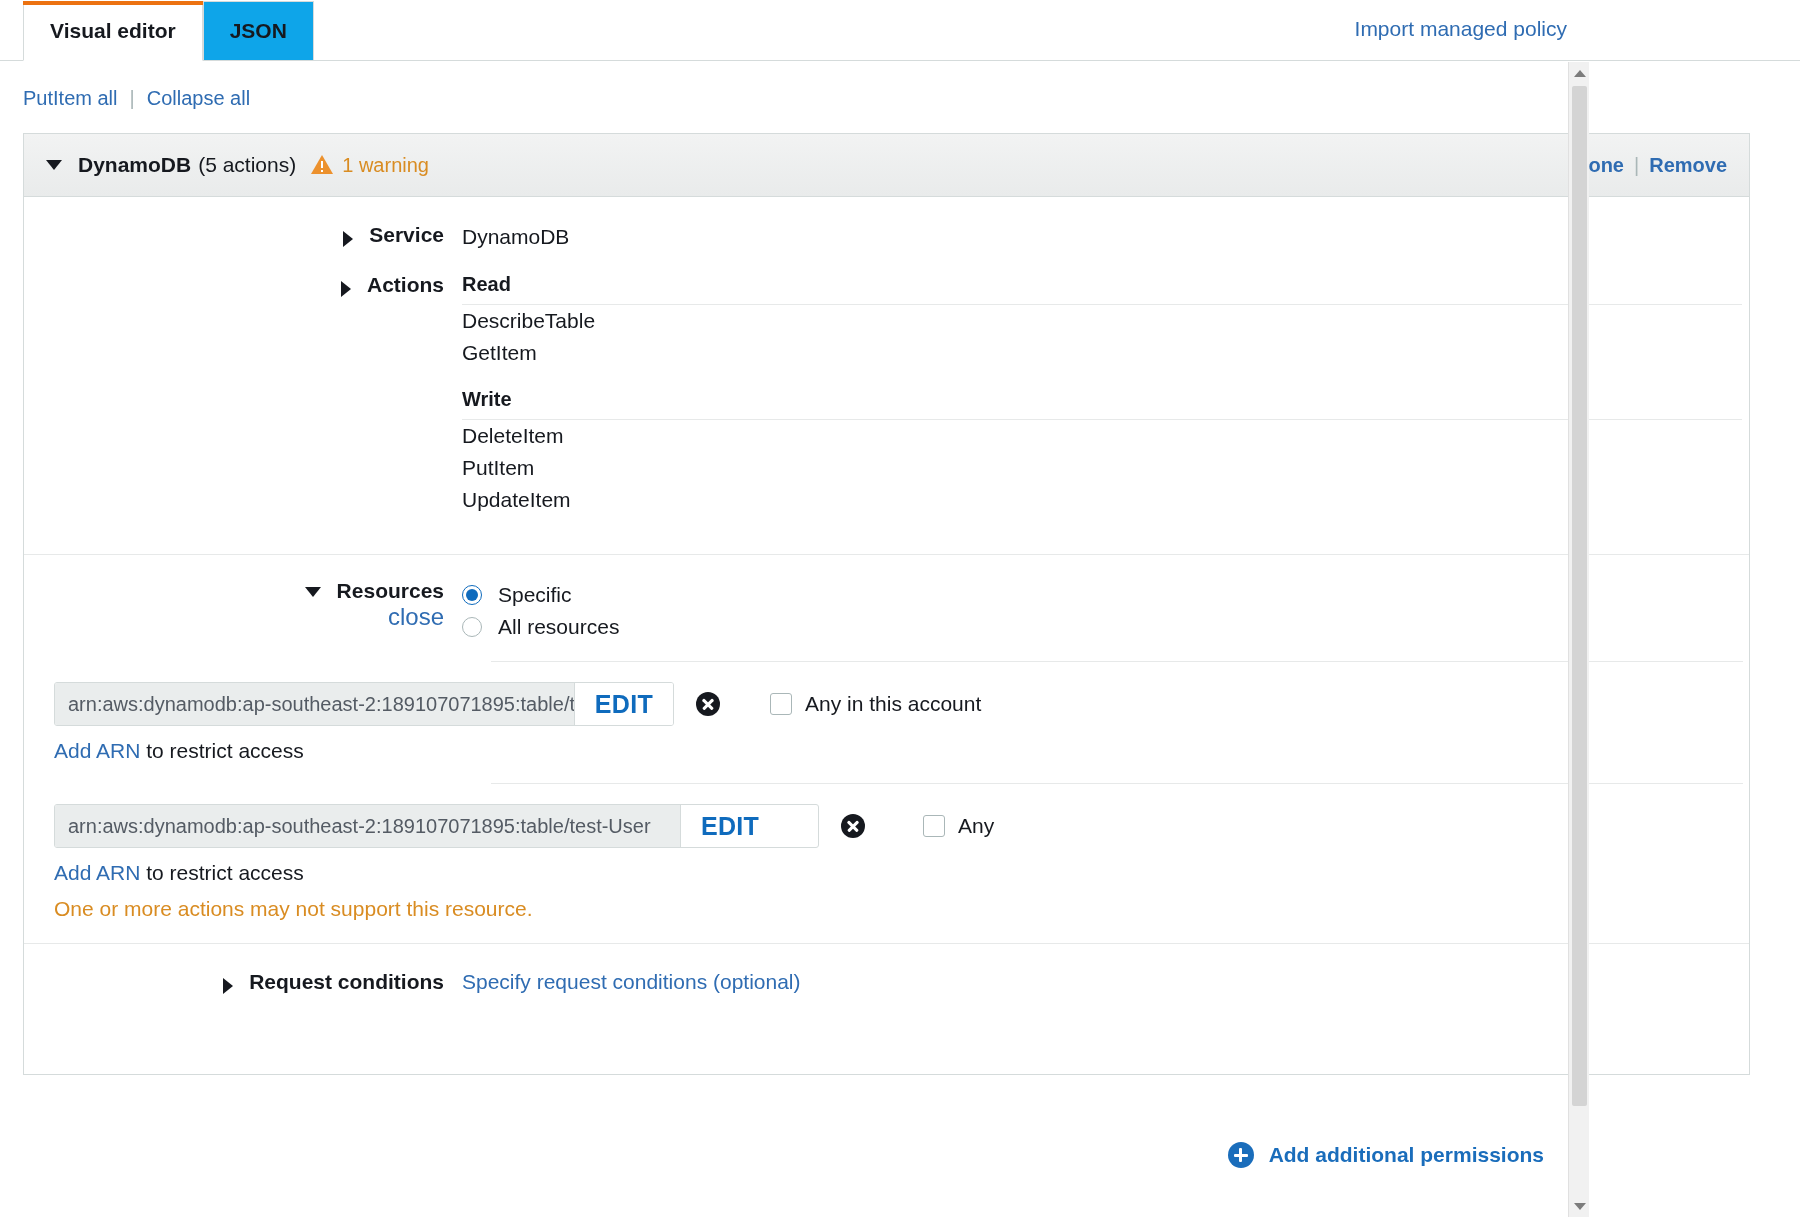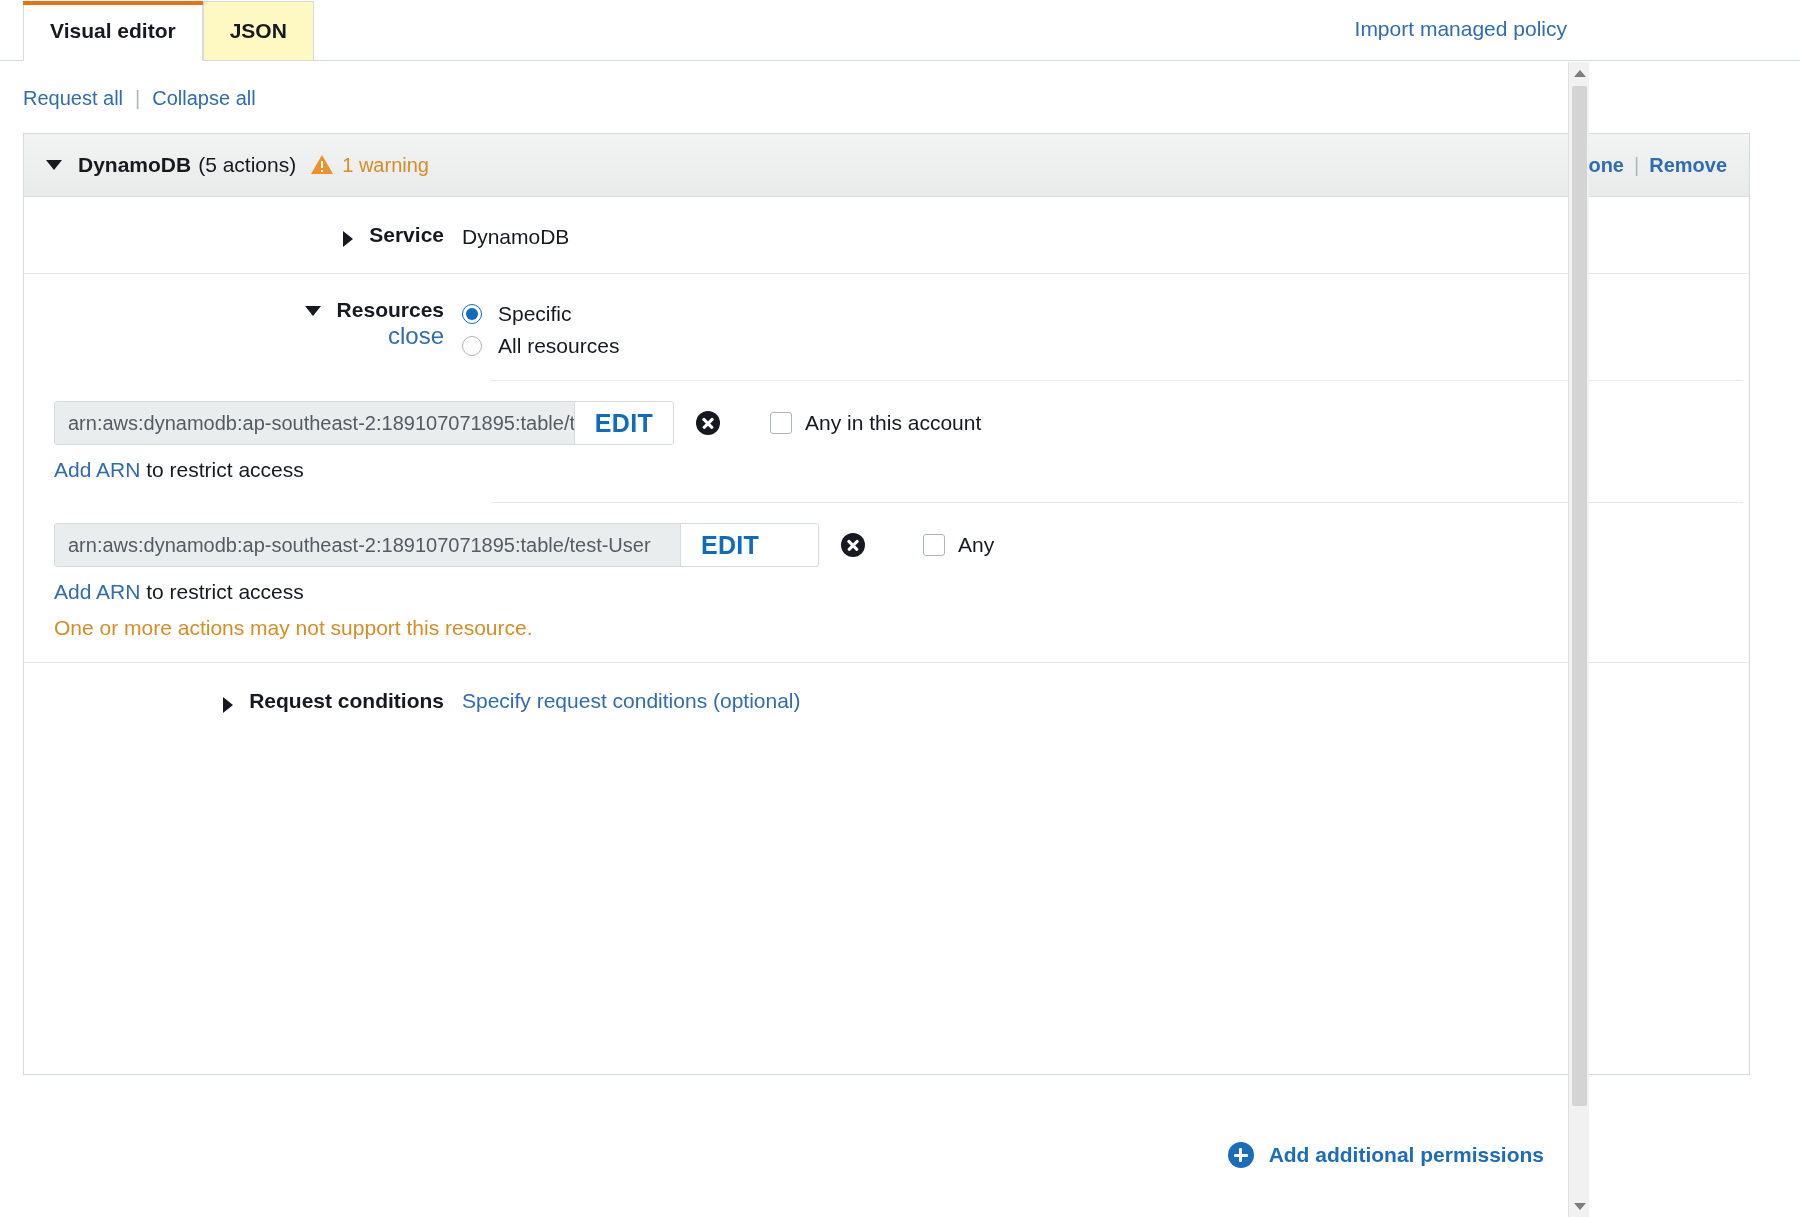--- a/index.html
+++ b/index.html
@@ -29,21 +29,21 @@
     border-bottom: 1px solid #fff;
     margin-bottom: -1px;
     position: relative;
     cursor: pointer;
   }
   .tab.active::before {
     content: ""; position: absolute; left: -1px; right: -1px; top: -1px;
     height: 4px; background: #ec7211;
   }
   .tab.inactive {
-    background: #fef9c3;
+    background: #0ea5e9;
     color: #16191f;
     border-bottom: 1px solid #d5dbdb;
     margin-left: 0px;
     font-weight: bold;
   }
   .import-link {
     position: absolute; right: 22px; top: 17px;
     font-size: 21px; color: #2f6cb2; cursor: pointer;
     white-space: nowrap;
   }
@@ -245,21 +245,21 @@
     <div class="tab active">
       <span>Visual editor</span>
     </div>
     <div class="tab inactive">
       <span>JSON</span>
     </div>
   </div>
   <div class="import-link">Import managed policy</div>
 
   <div class="expandrow">
-    <a>Request all</a>
+    <a>PutItem all</a>
     <span class="sep">|</span>
     <a>Collapse all</a>
   </div>
 
   <div class="card">
 
     <div class="card-header">
       <div class="caret"></div>
       <span class="svc-name">DynamoDB</span>
       <span class="svc-count">(5 actions)</span>
@@ -283,20 +283,44 @@
         <div class="label-col">
           <span class="caret right"></span>
           <span>Service</span>
         </div>
         <div class="value-col">
           <div class="svc-value">DynamoDB</div>
         </div>
       </div>
     </div>
 
+    <div class="section actions-section">
+      <div class="row">
+        <div class="label-col">
+          <span class="caret right"></span>
+          <span>Actions</span>
+        </div>
+        <div class="value-col">
+
+          <div class="action-group">
+            <div class="group-title">Read</div>
+            <div class="action-item">DescribeTable</div>
+            <div class="action-item">GetItem</div>
+          </div>
+
+          <div class="action-group">
+            <div class="group-title">Write</div>
+            <div class="action-item">DeleteItem</div>
+            <div class="action-item">PutItem</div>
+            <div class="action-item">UpdateItem</div>
+          </div>
+
+        </div>
+      </div>
+    </div>
 
     <div class="divider"></div>
 
     <div class="section resources-section">
       <div class="row">
         <div class="label-col">
           <div class="label-stack">
             <div style="display:flex;align-items:flex-start;">
               <span class="caret"></span>
               <span>Resources</span>

